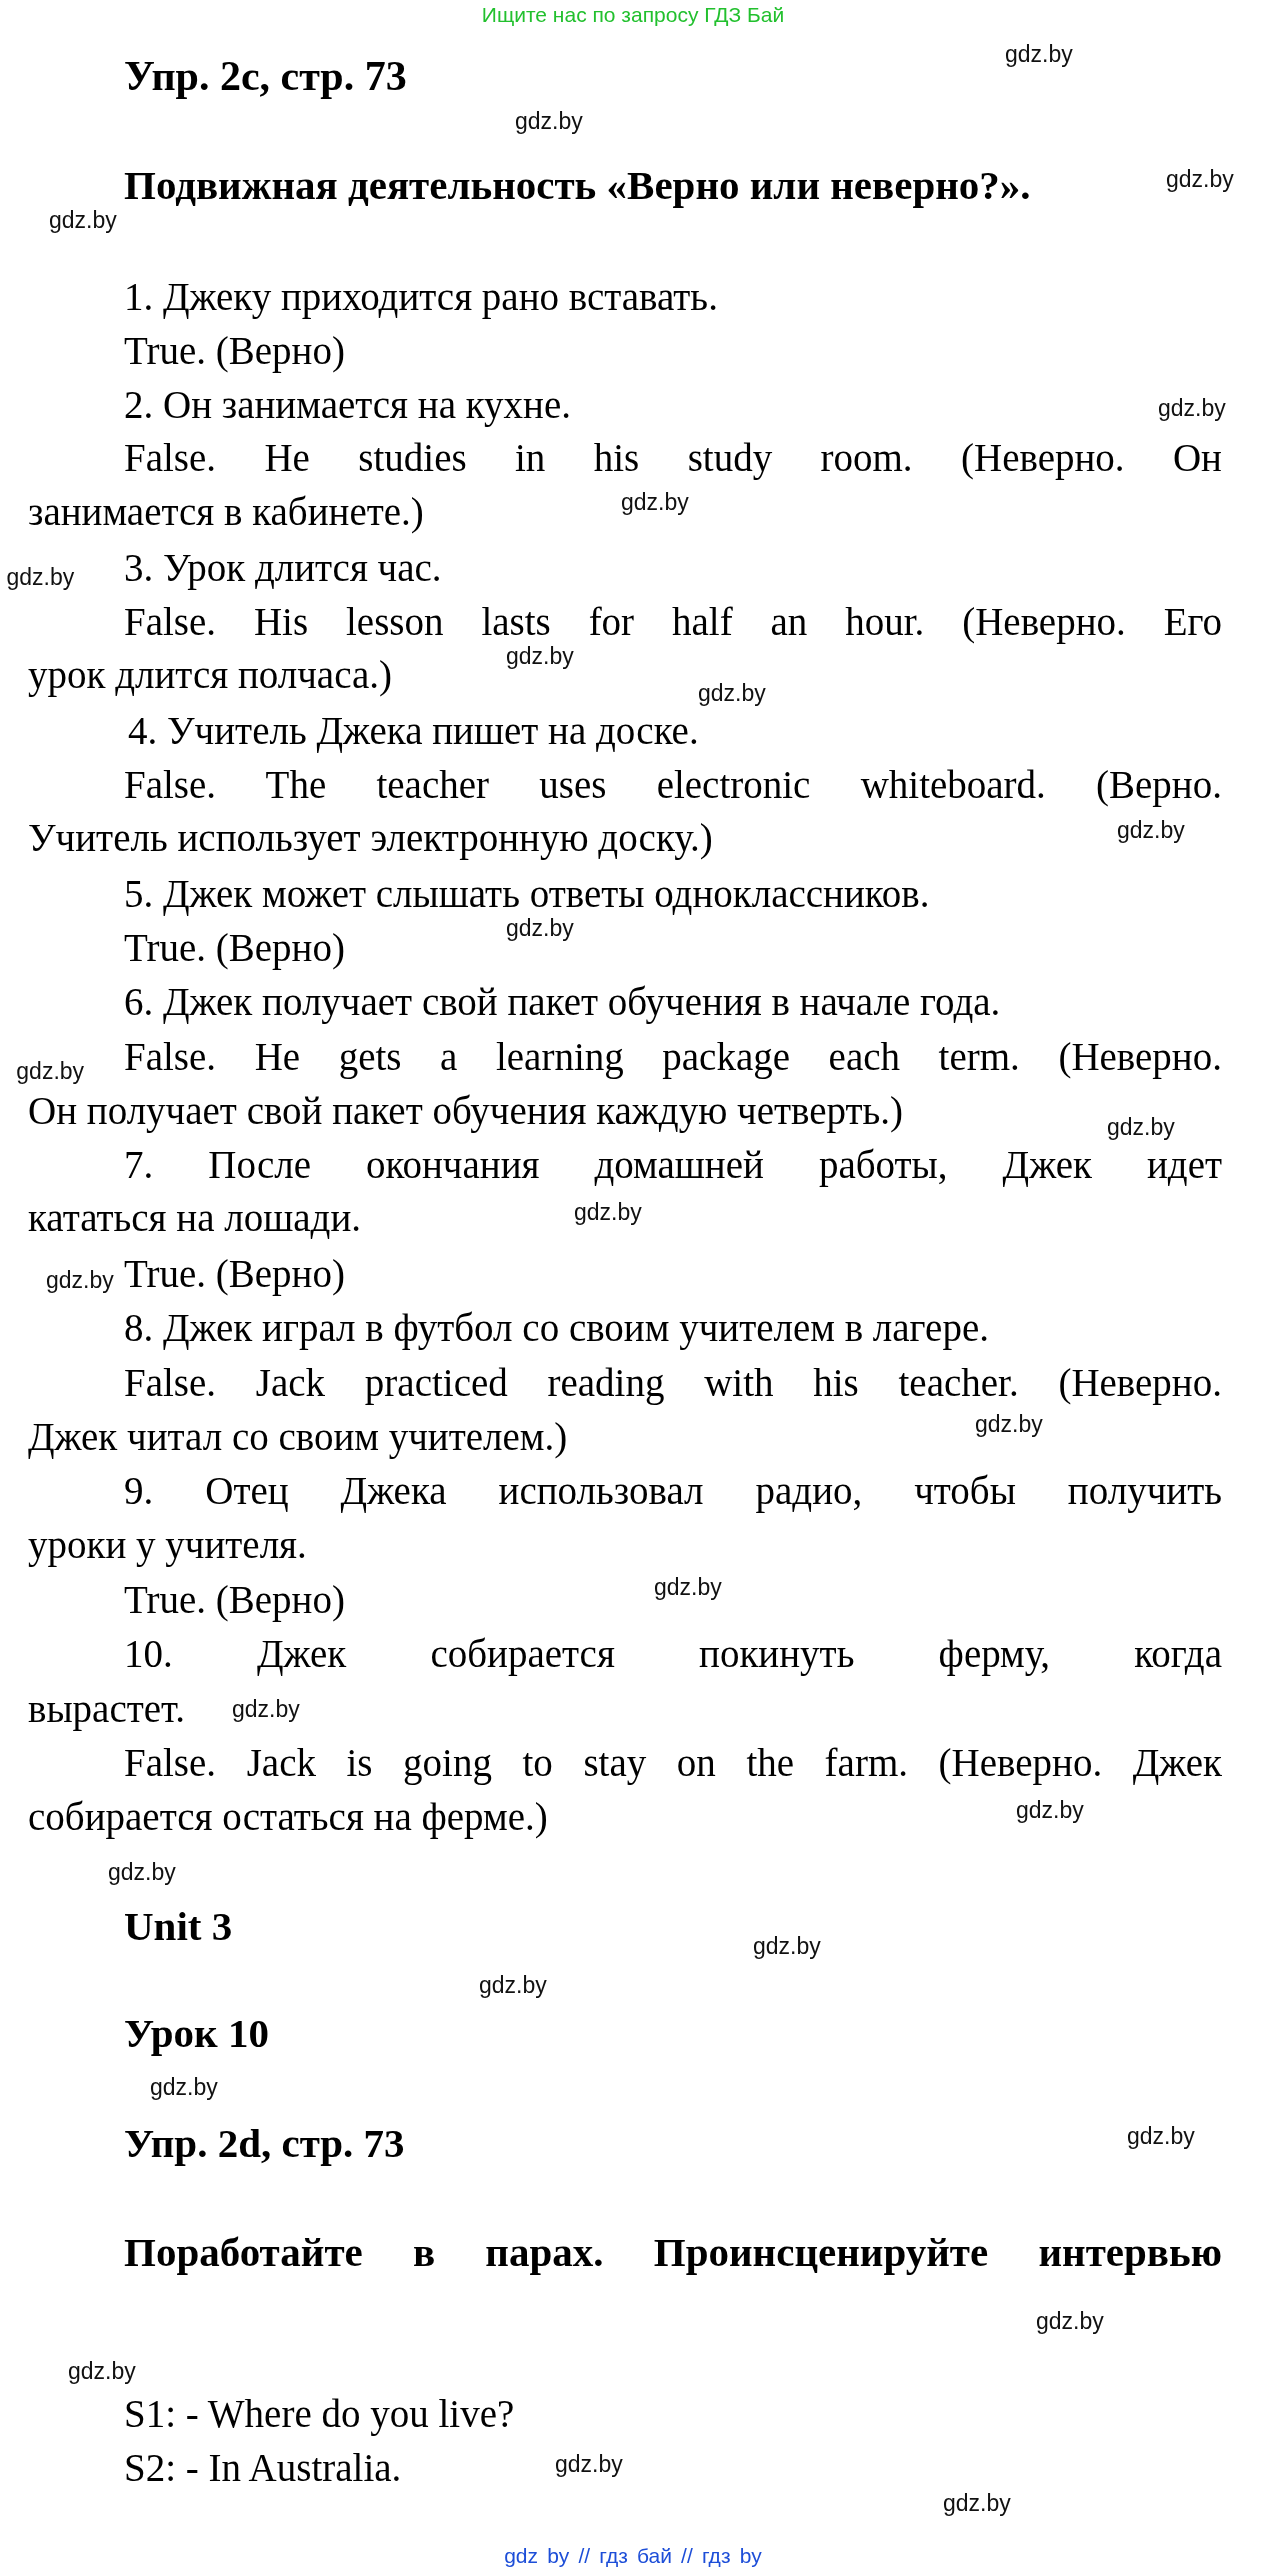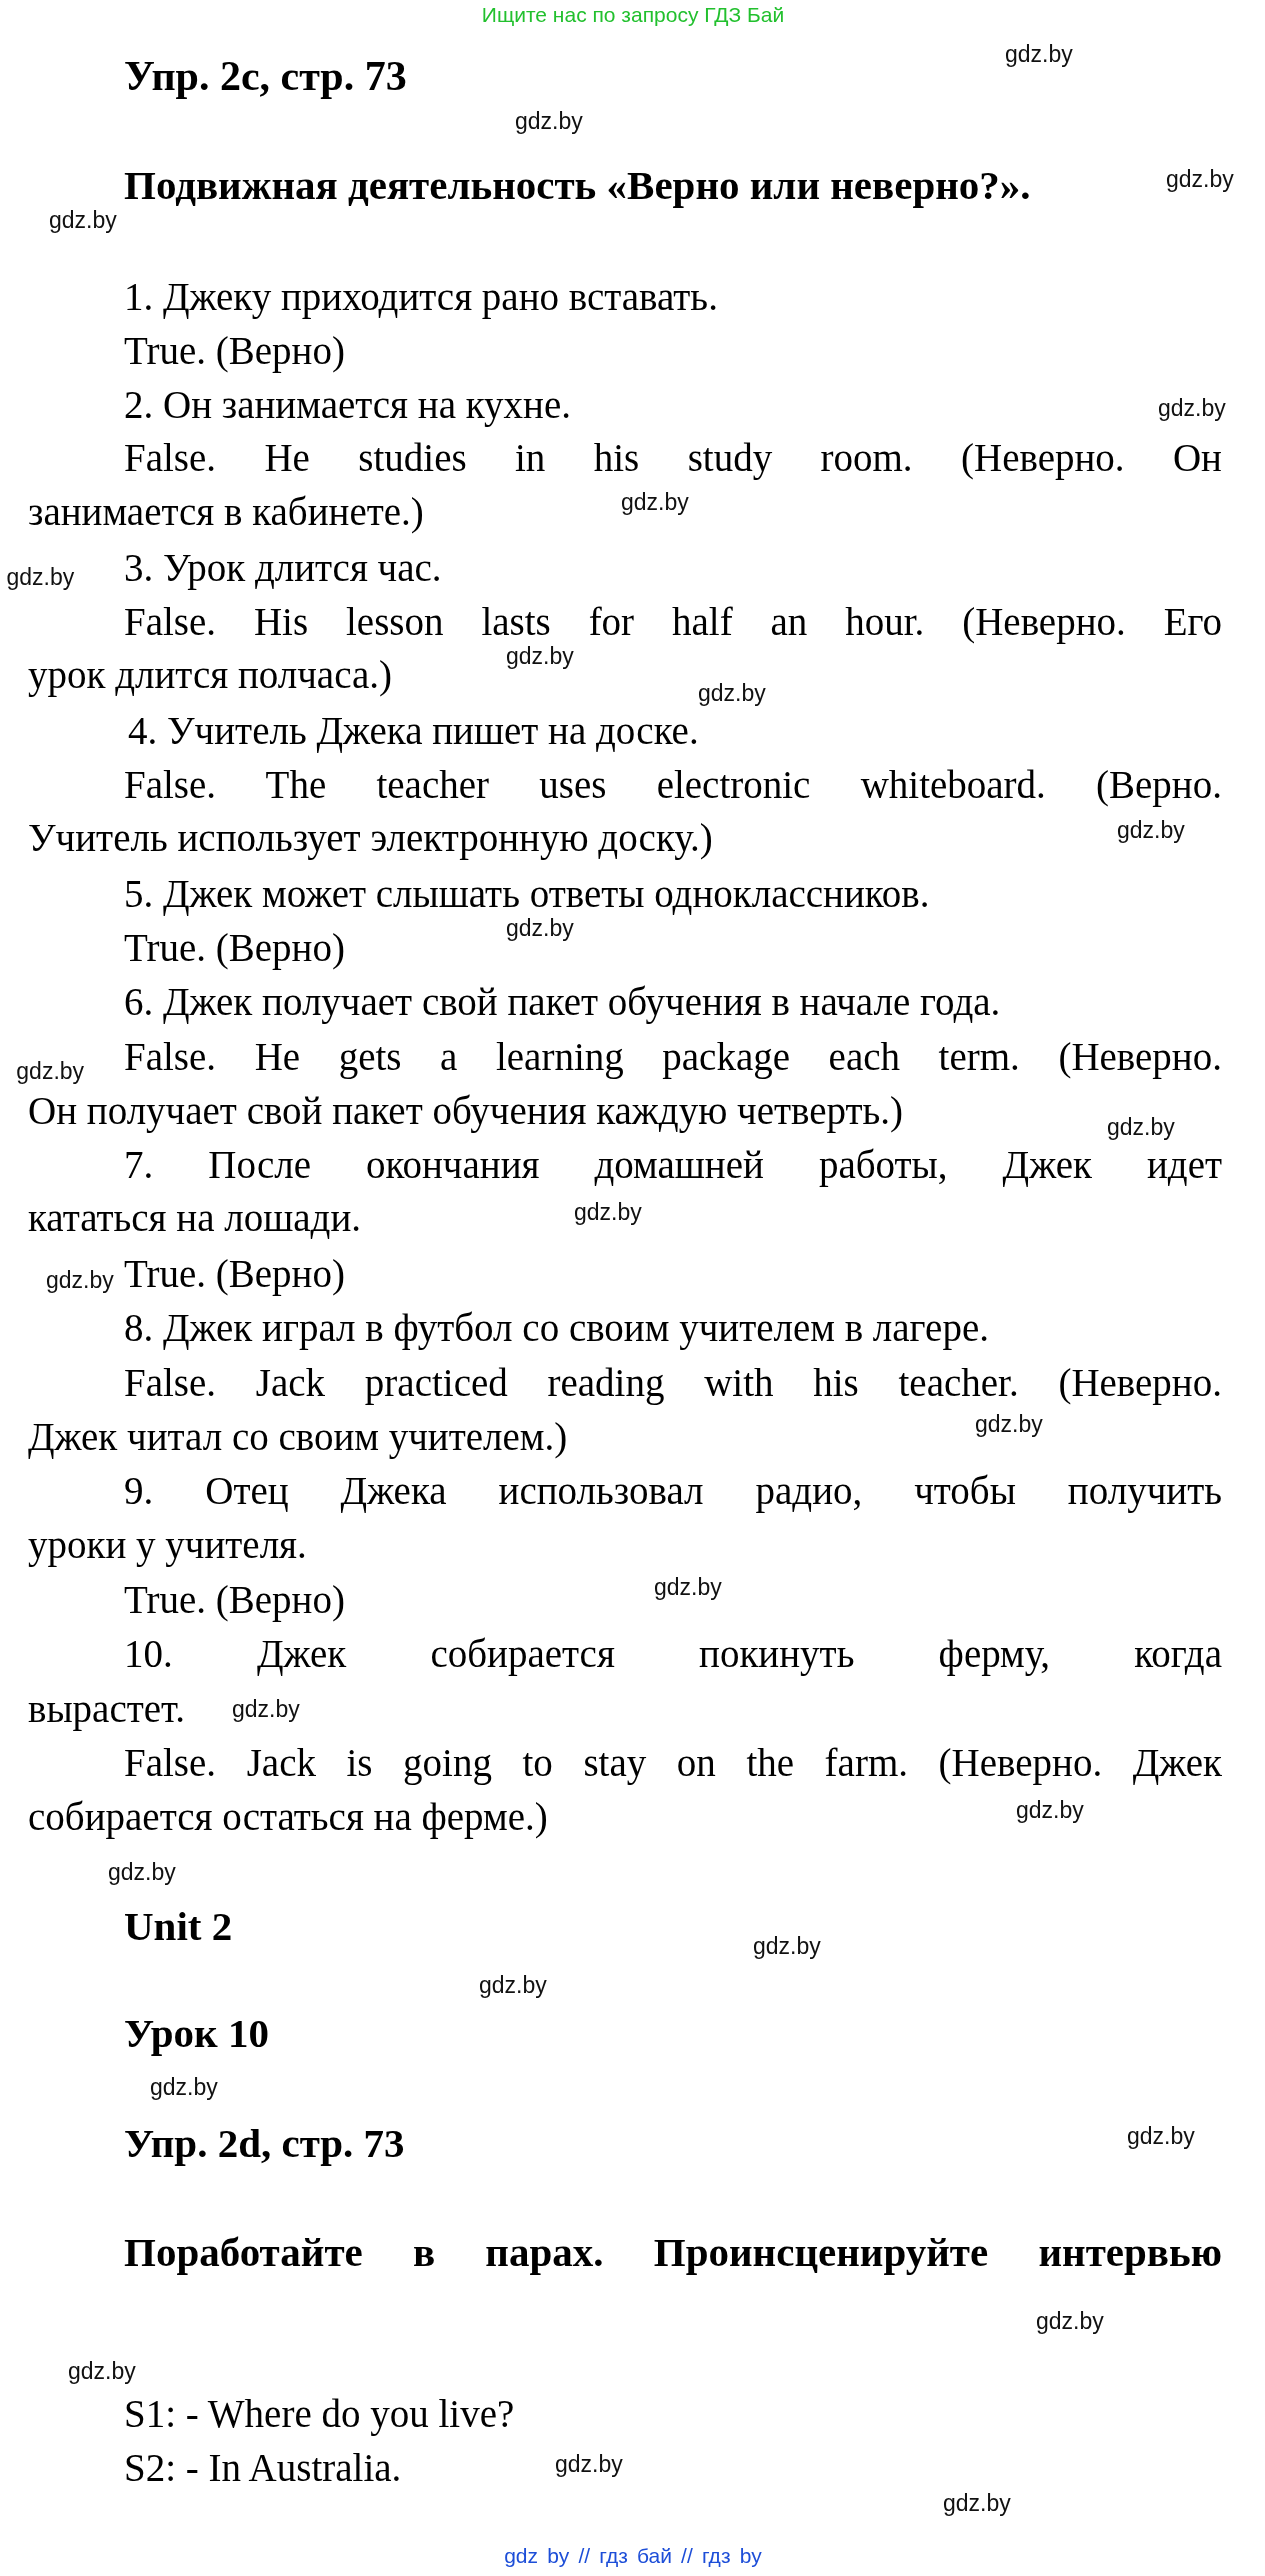--- a/index.html
+++ b/index.html
@@ -44,21 +44,21 @@
   <div class="line just" style="left:124px;top:1360px;width:1098px;">False. Jack practiced reading with his teacher. (Неверно.</div>
   <div class="line" style="left:28px;top:1414px;">Джек читал со своим учителем.)</div>
   <div class="line just" style="left:124px;top:1468px;width:1098px;">9.  Отец Джека использовал радио, чтобы получить</div>
   <div class="line" style="left:28px;top:1522px;">уроки у учителя.</div>
   <div class="line" style="left:124px;top:1577px;">True. (Верно)</div>
   <div class="line just" style="left:124px;top:1631px;width:1098px;">10.   Джек собирается покинуть ферму, когда</div>
   <div class="line" style="left:28px;top:1686px;">вырастет.</div>
   <div class="line just" style="left:124px;top:1740px;width:1098px;">False. Jack is going to stay on the farm. (Неверно. Джек</div>
   <div class="line" style="left:28px;top:1794px;">собирается остаться на ферме.)</div>
 
-  <div class="line bold" style="left:124px;top:1902px;font-size:41px;line-height:49px;">Unit 2</div>
+  <div class="line bold" style="left:124px;top:1902px;font-size:41px;line-height:49px;">Unit 3</div>
   <div class="line bold" style="left:124px;top:2009px;font-size:41px;line-height:49px;">Урок 10</div>
   <div class="line bold" style="left:124px;top:2119px;font-size:41px;line-height:49px;">Упр. 2d, стр. 73</div>
   <div class="line bold just" style="left:124px;top:2228px;width:1098px;font-size:41px;line-height:49px;">Поработайте в парах. Проинсценируйте интервью</div>
   <div class="line" style="left:124px;top:2391px;">S1: - Where do you live?</div>
   <div class="line" style="left:124px;top:2445px;">S2: - In Australia.</div>
 
   <div class="wm" style="left:1005px;top:41px;">gdz.by</div>
   <div class="wm" style="left:515px;top:108px;">gdz.by</div>
   <div class="wm" style="left:1166px;top:166px;">gdz.by</div>
   <div class="wm" style="left:49px;top:207px;">gdz.by</div>

